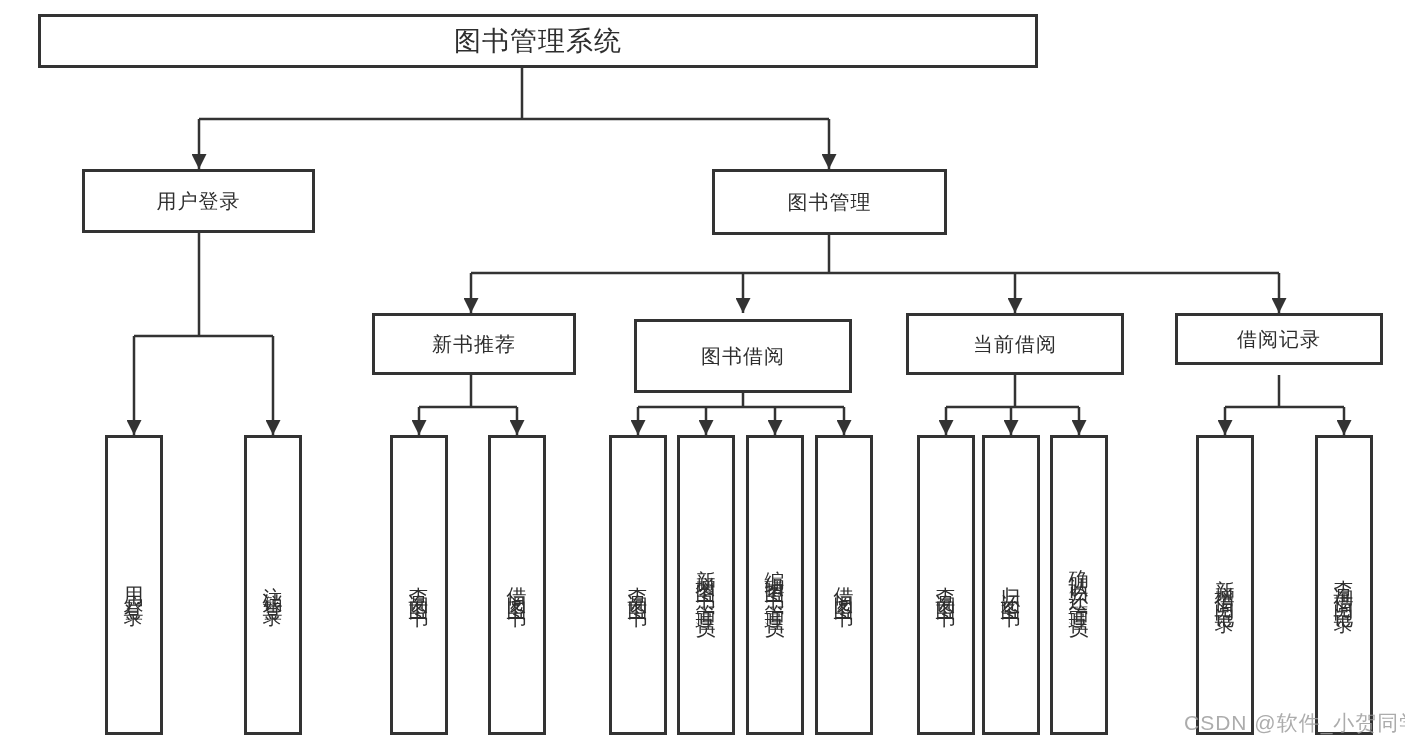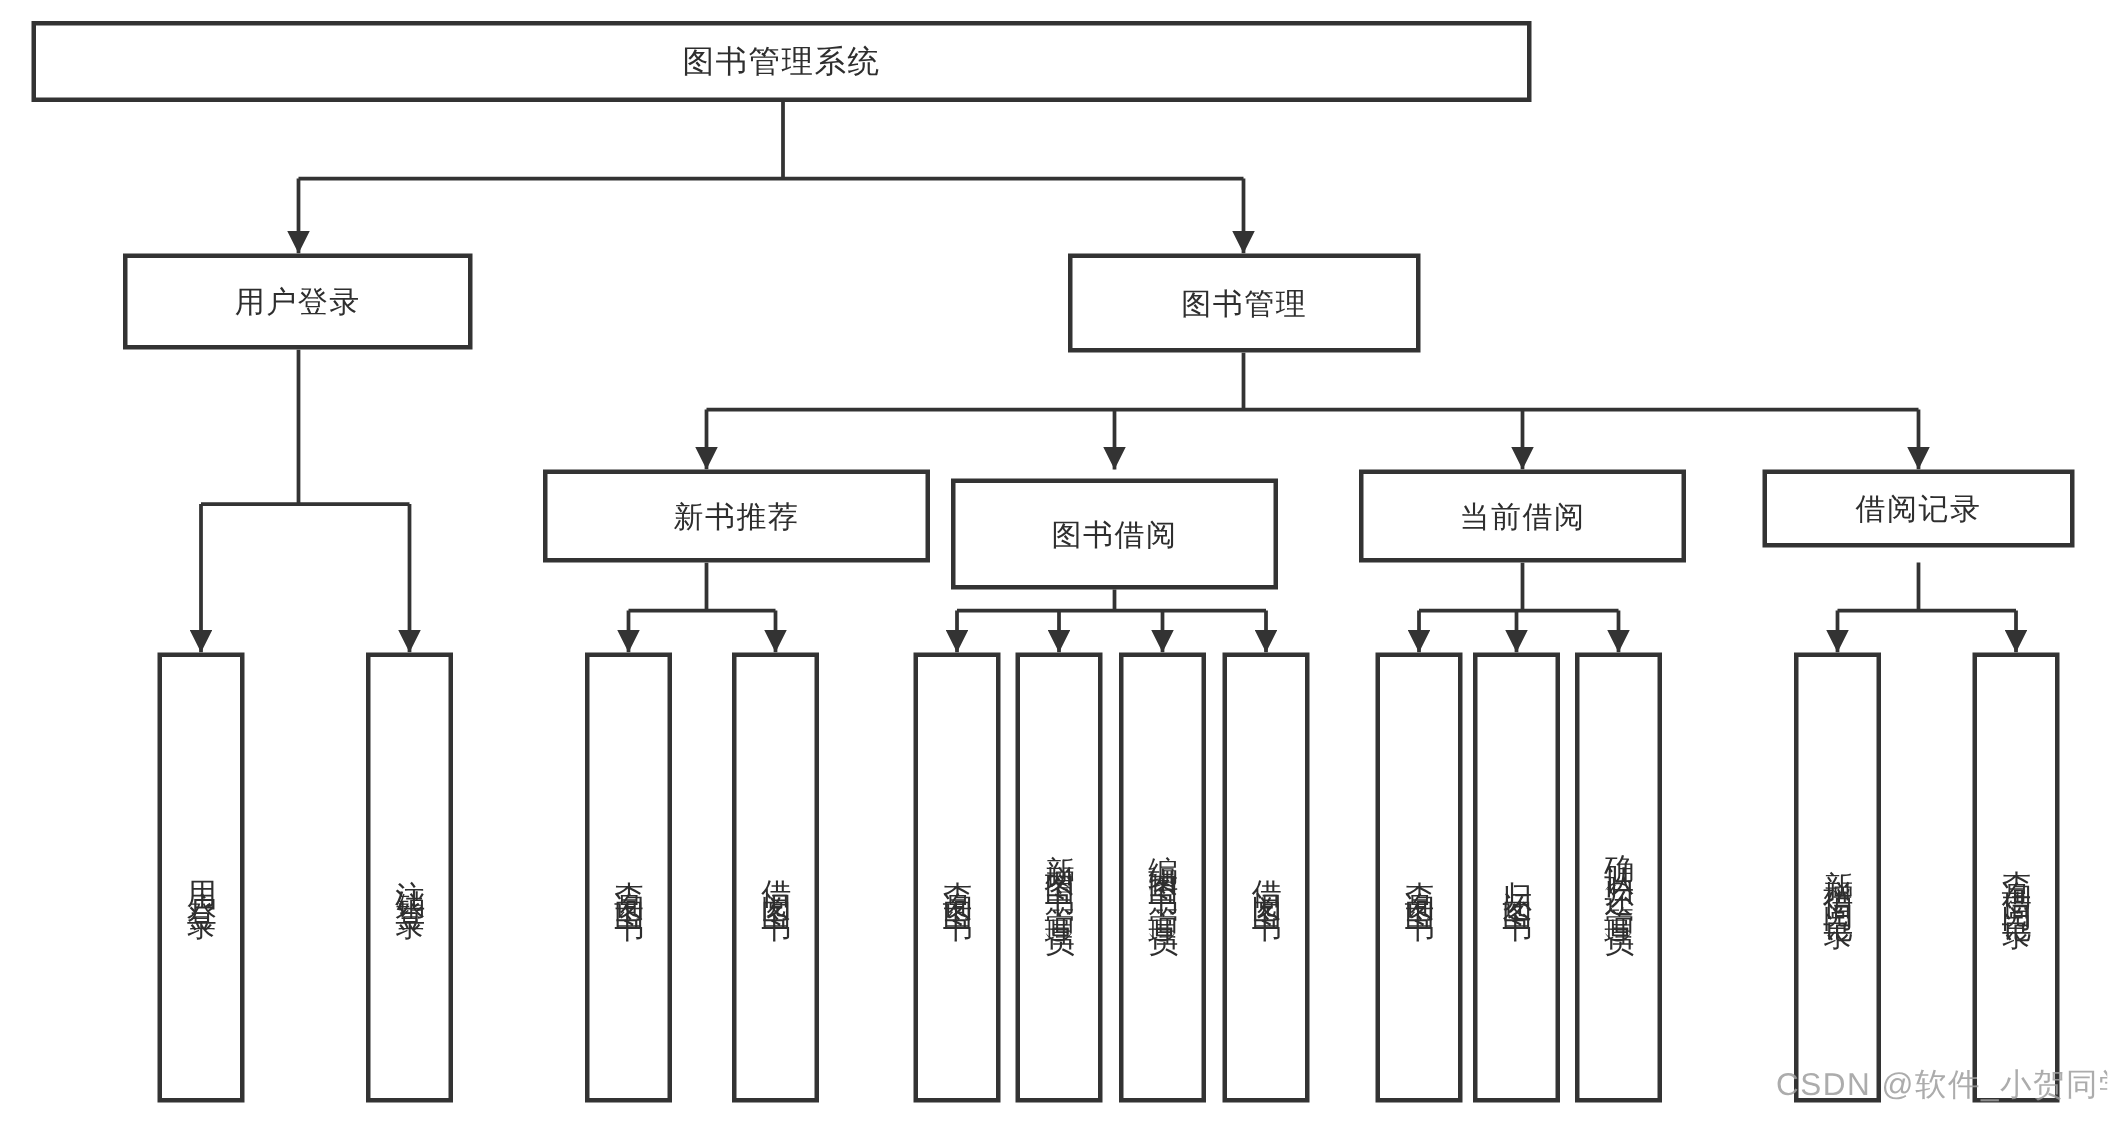--- a/index.html
+++ b/index.html
@@ -20,21 +20,21 @@
     position: absolute;
     box-sizing: border-box;
     border: 3px solid #333333;
     background: #ffffff;
     display: flex;
     align-items: center;
     justify-content: center;
     color: #2e2e2e;
   }
   .h { font-size: 20px; letter-spacing: 1px; }
-  .root { font-size: 21px; }
+  .root { font-size: 27px; margin-left: 17px; }
   .v > span {
     writing-mode: vertical-rl;
     text-orientation: mixed;
     font-size: 20px;
     letter-spacing: 7px;
     line-height: 1;
     color: #2e2e2e;
   }
   .watermark {
     position: absolute;
@@ -91,21 +91,21 @@
       <line x1="1225" y1="407" x2="1225" y2="435" marker-end="url(#ah)"></line>
       <line x1="1344" y1="407" x2="1344" y2="435" marker-end="url(#ah)"></line>
     </g>
   </svg>
 
   <div class="box h root" style="left:21px; top:14px; width:1000px; height:54px;">图书管理系统</div>
 
   <div class="box h" style="left:82px; top:169px; width:233px; height:64px;">用户登录</div>
   <div class="box h" style="left:712px; top:169px; width:235px; height:66px;font-family:Liberation Mono, monospace;">图书管理</div>
 
-  <div class="box h" style="left:362px; top:313px; width:258px; height:62px;">新书推荐</div>
+  <div class="box h" style="left:372px; top:313px; width:204px; height:62px;">新书推荐</div>
   <div class="box h" style="left:634px; top:319px; width:218px; height:74px;">图书借阅</div>
   <div class="box h" style="left:906px; top:313px; width:218px; height:62px;">当前借阅</div>
   <div class="box h" style="left:1175px; top:313px; width:208px; height:52px;">借阅记录</div>
 
   <div class="box v" style="left:105px; top:435px; width:58px; height:300px;">
     <span>用户登录</span>
   </div>
   <div class="box v" style="left:244px; top:435px; width:58px; height:300px;">
     <span>注销登录</span>
   </div>

